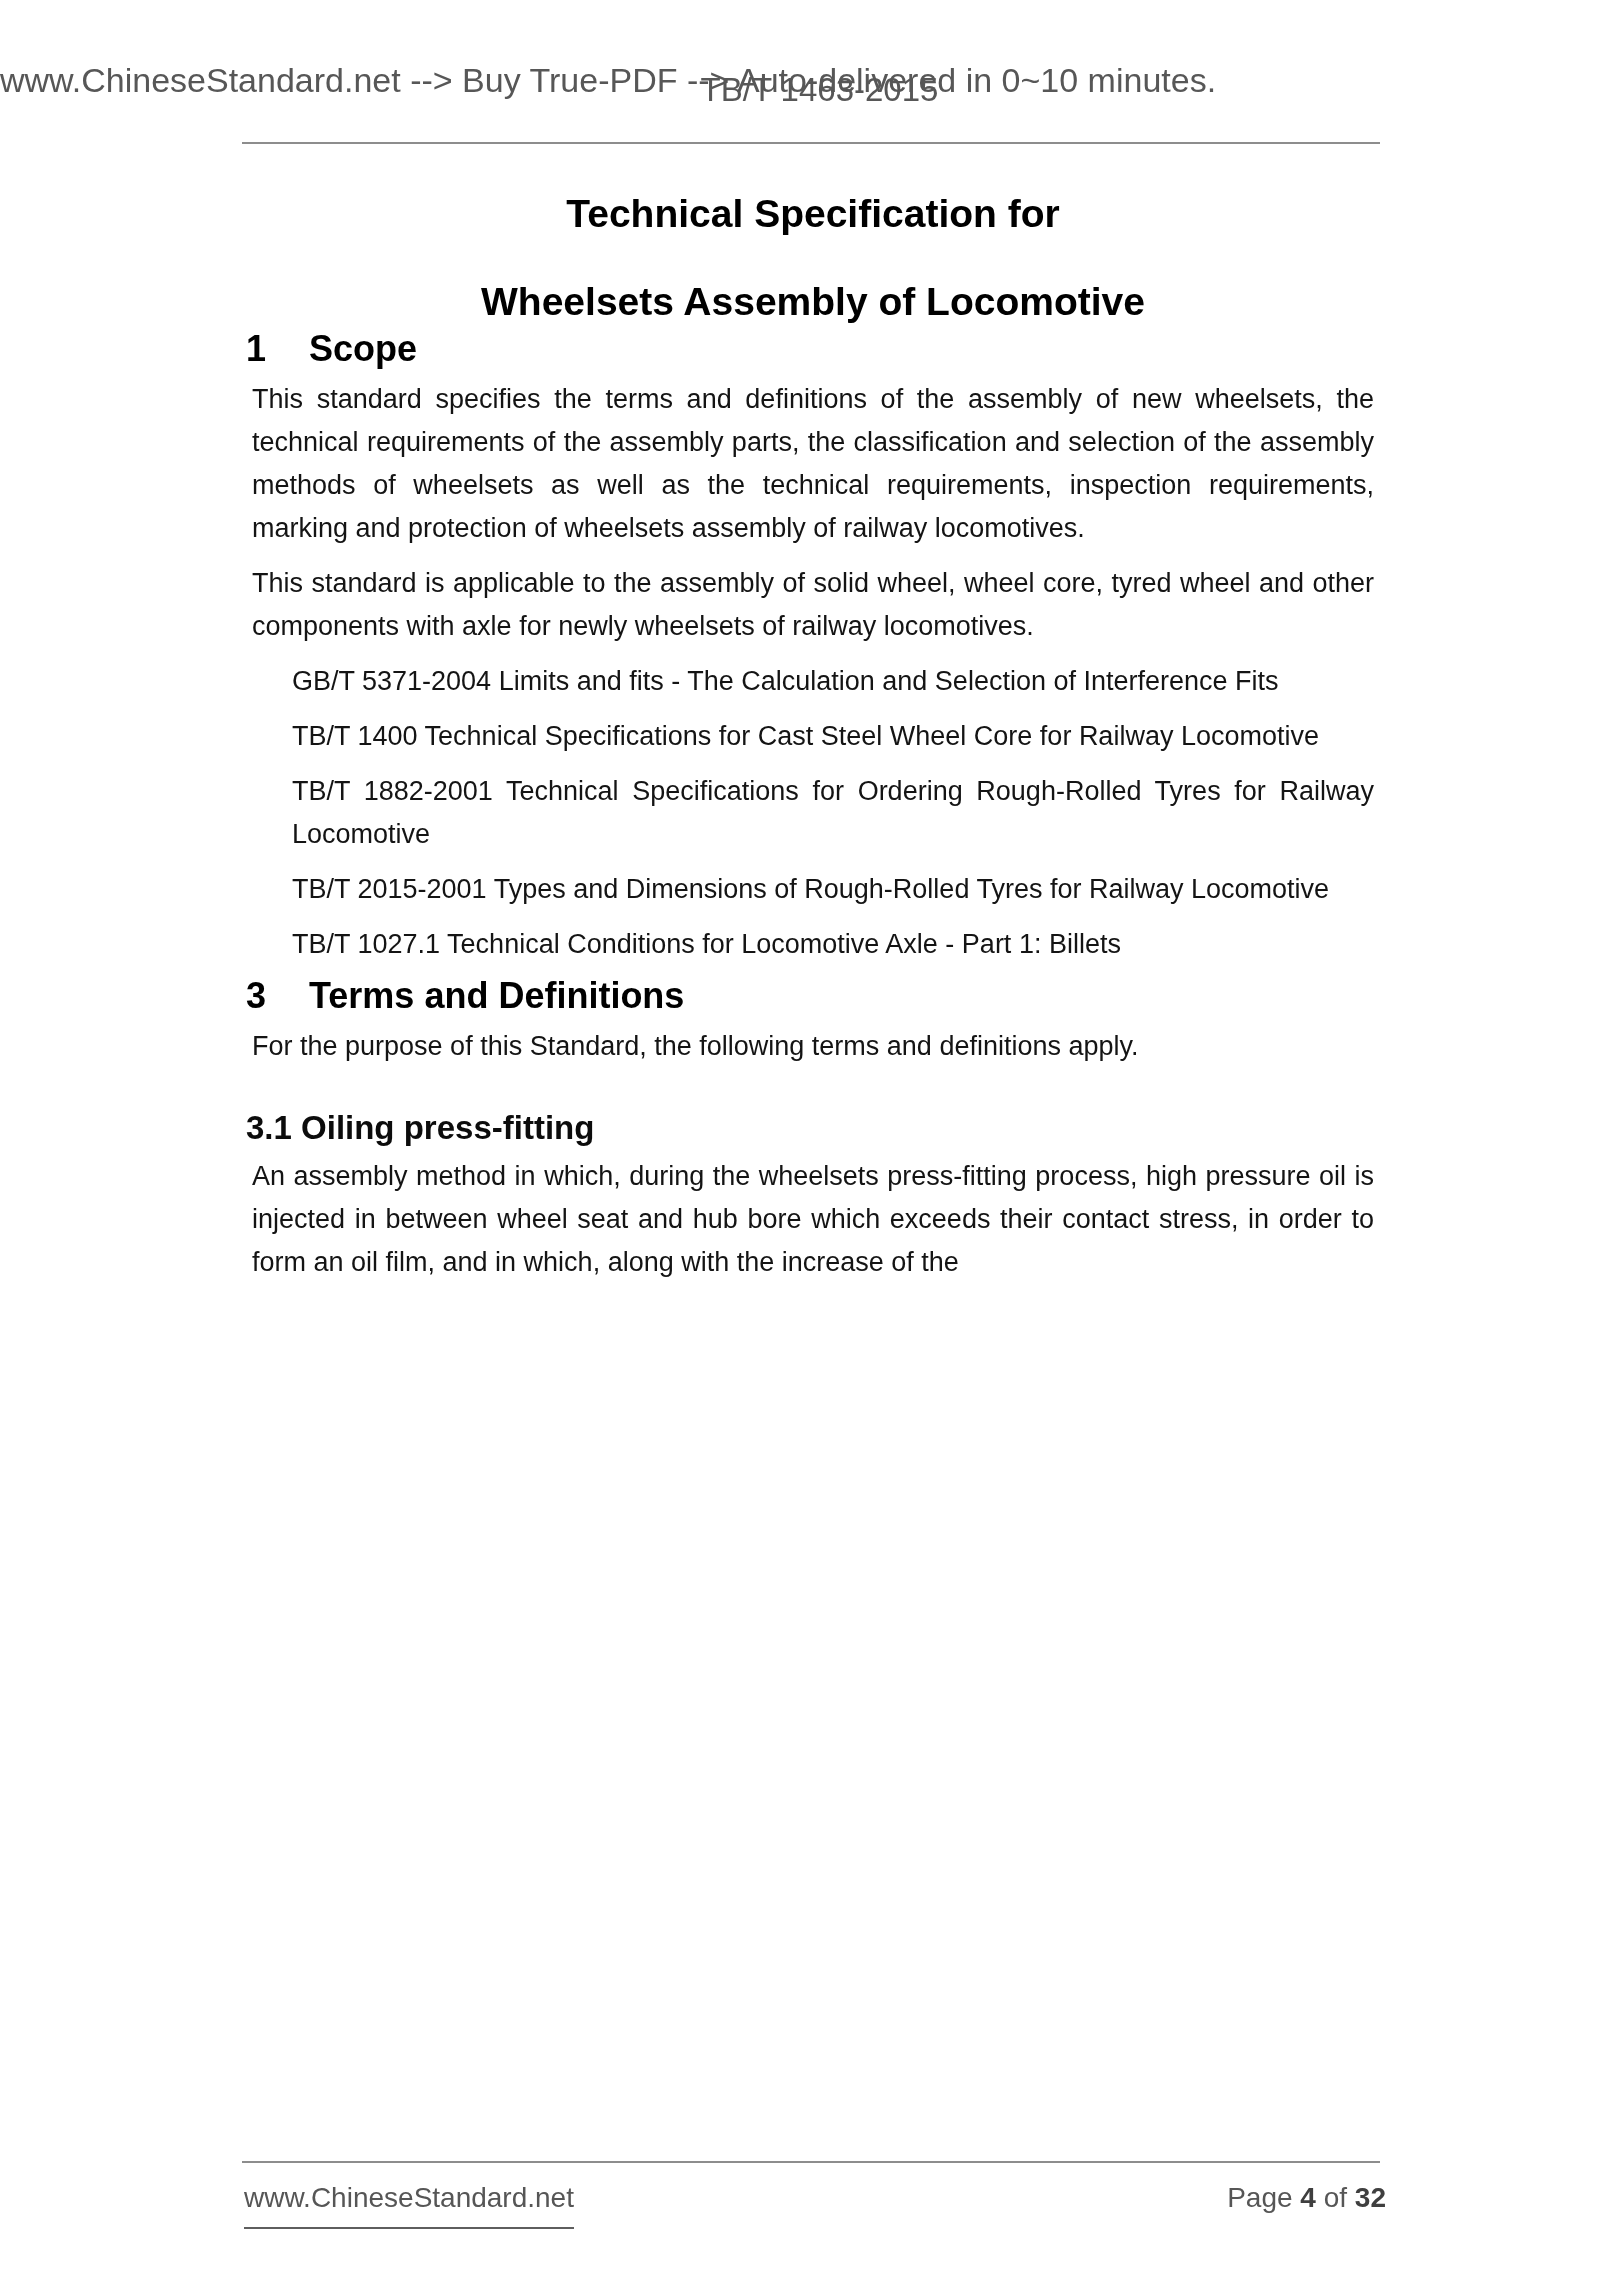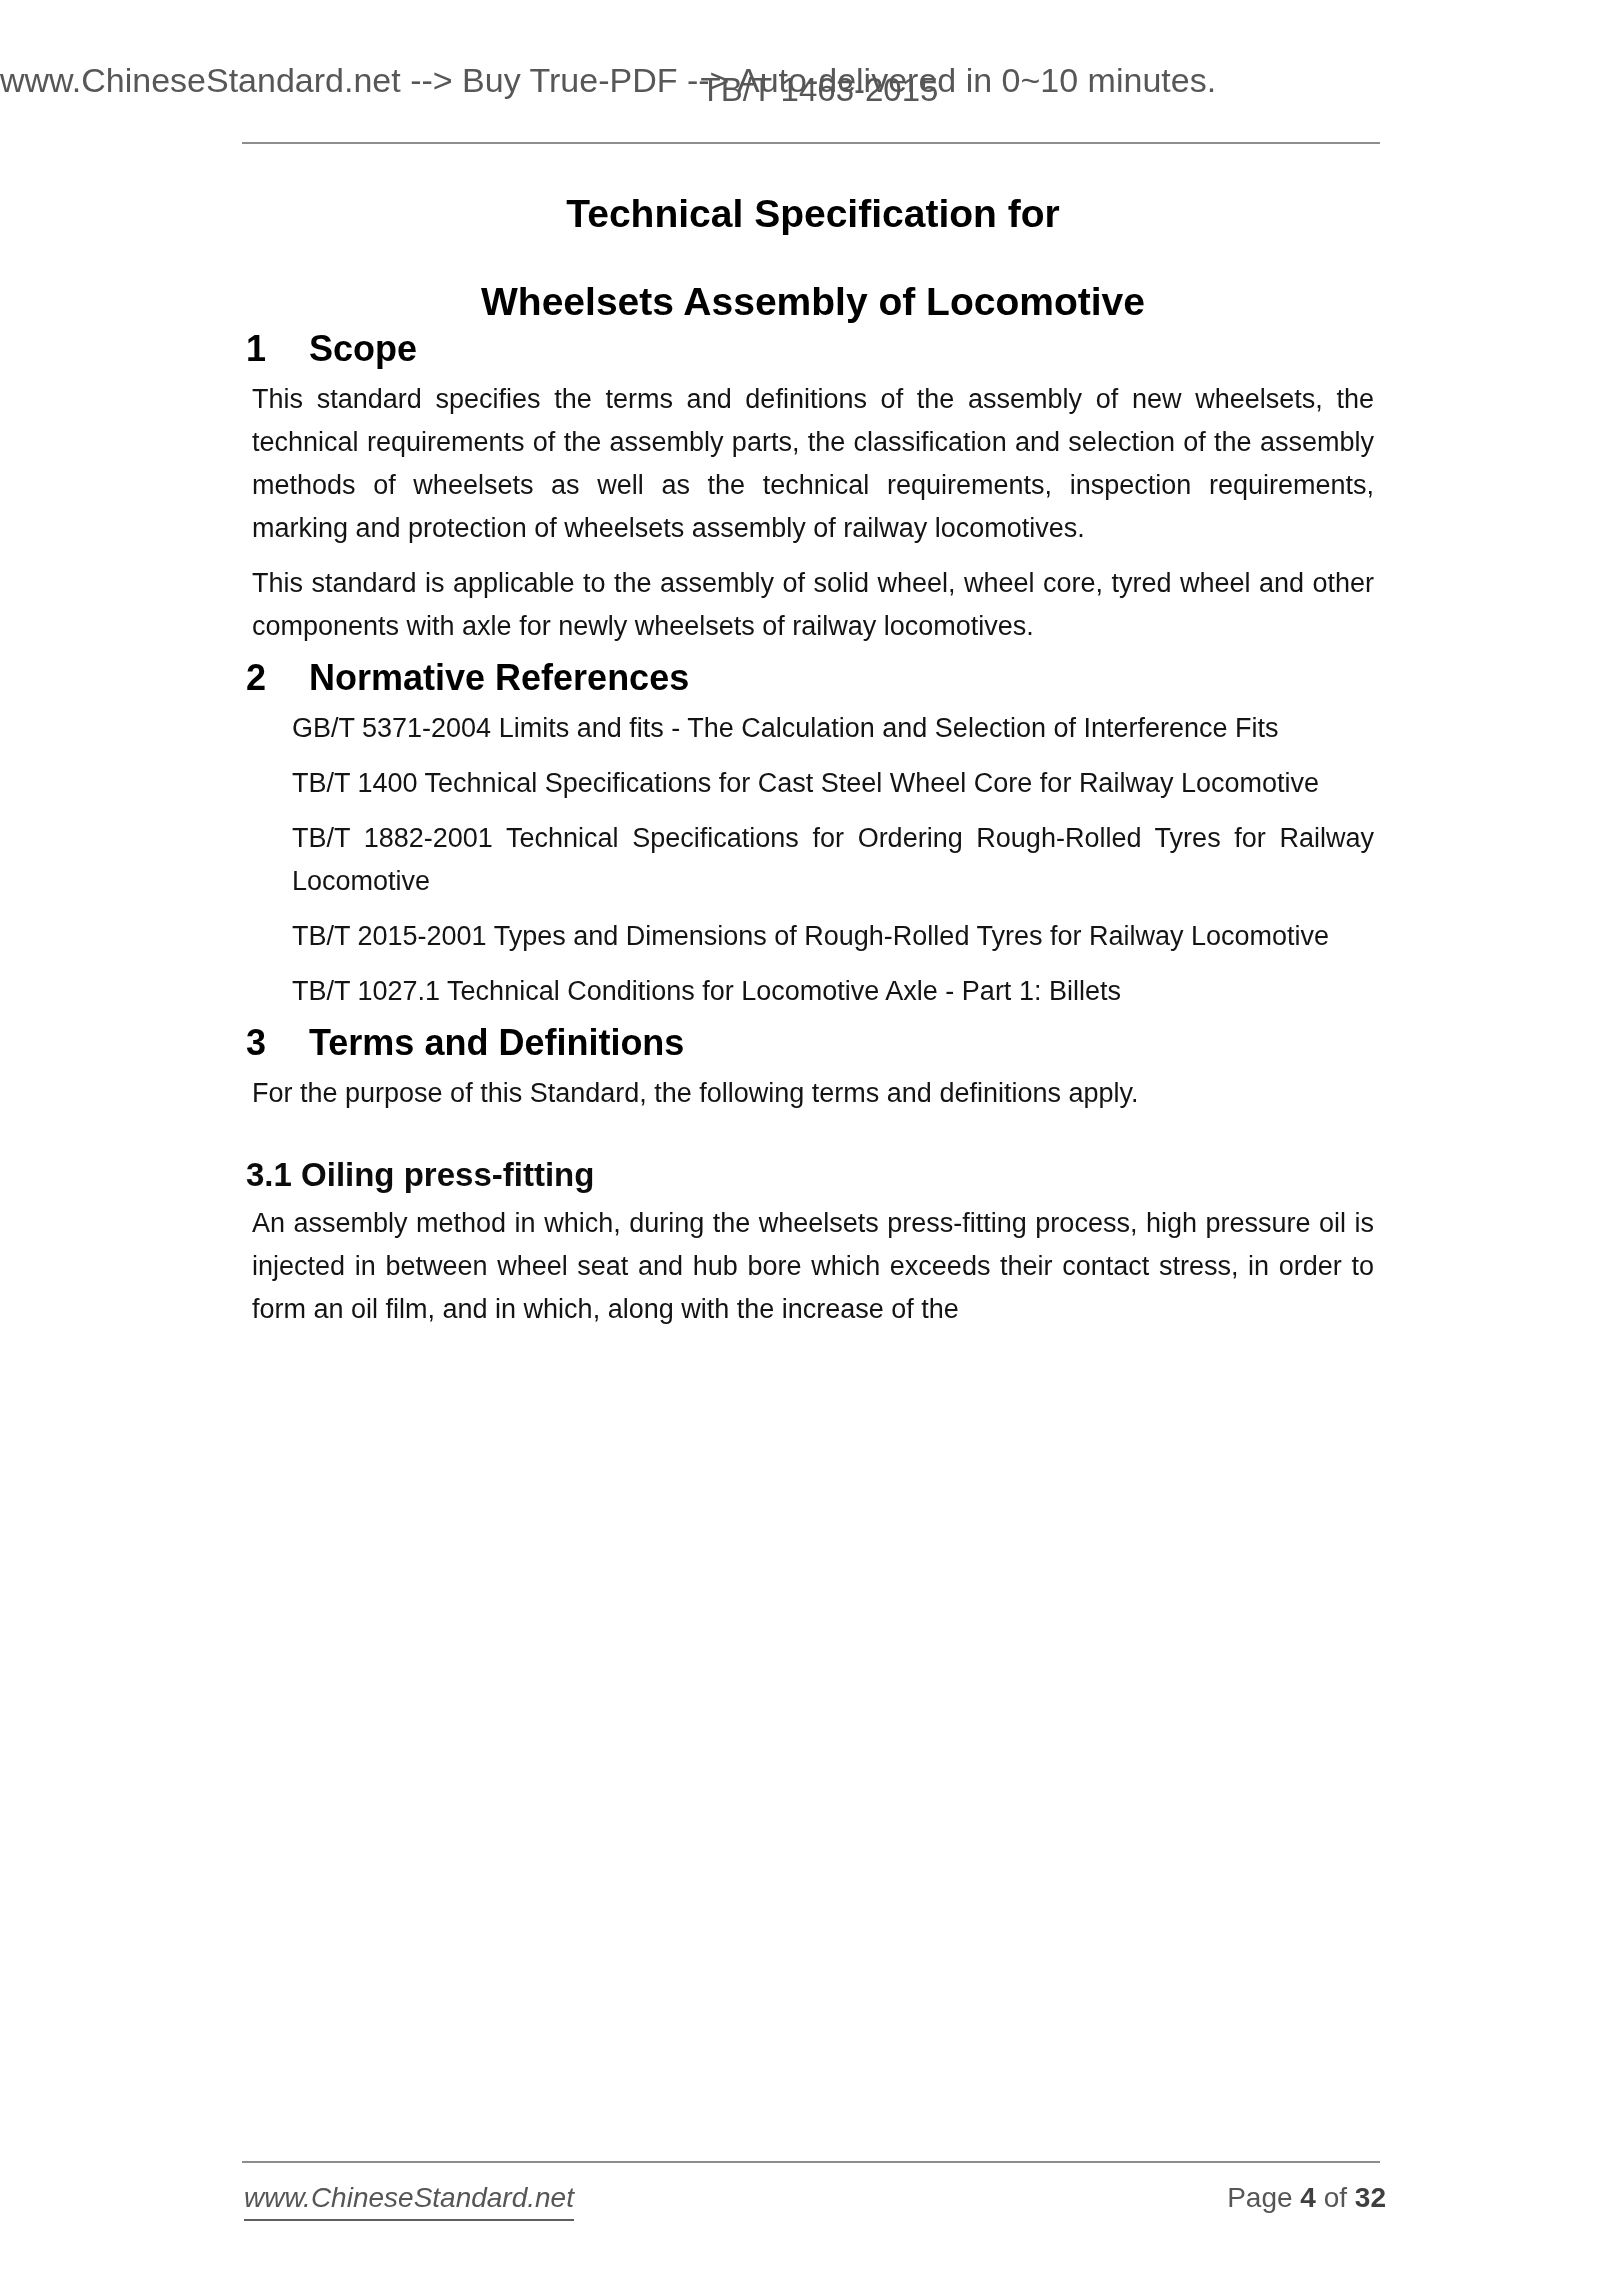--- a/index.html
+++ b/index.html
@@ -118,24 +118,23 @@
     border-top: 2.5px solid #8d8d8d;
   }
   .footer-site {
     position: absolute;
     top: 2181px;
     left: 244px;
     font-size: 28px;
     line-height: 33px;
     color: #565656;
     border-bottom: 2.5px solid #5e5e5e;
-    padding-bottom: 5px;
+    padding-bottom: 13px;
     text-decoration: none;
     cursor: pointer;
-    font-style: italic;
   }
   .footer-page {
     position: absolute;
     top: 2181px;
     right: 237px;
     font-size: 28px;
     line-height: 33px;
     color: #565656;
   }
   .footer-page .pg-num {
@@ -158,23 +157,20 @@
     <h1 class="doc-title title-line2">Wheelsets Assembly of Locomotive</h1>
 
     <h2 class="section sec-scope">
       <span class="sec-num">1</span><span>Scope</span>
     </h2>
 
     <p class="body-para p-scope1">This standard specifies the terms and definitions of the assembly of new wheelsets, the technical requirements of the assembly parts, the classification and selection of the assembly methods of wheelsets as well as the technical requirements, inspection requirements, marking and protection of wheelsets assembly of railway locomotives.</p>
 
     <p class="body-para p-scope2">This standard is applicable to the assembly of solid wheel, wheel core, tyred wheel and other components with axle for newly wheelsets of railway locomotives.</p>
 
-    <h2 class="section sec-normative">
-      <span class="sec-num">2</span><span>Normative References</span>
-    </h2>
 
 
     <p class="body-para ref ref-1">GB/T 5371-2004 Limits and fits - The Calculation and Selection of Interference Fits</p>
     <p class="body-para ref ref-2">TB/T 1400 Technical Specifications for Cast Steel Wheel Core for Railway Locomotive</p>
     <p class="body-para ref ref-3">TB/T 1882-2001 Technical Specifications for Ordering Rough-Rolled Tyres for Railway Locomotive</p>
     <p class="body-para ref ref-4">TB/T 2015-2001 Types and Dimensions of Rough-Rolled Tyres for Railway Locomotive</p>
     <p class="body-para ref ref-5">TB/T 1027.1 Technical Conditions for Locomotive Axle - Part 1: Billets</p>
 
     <h2 class="section sec-terms">
       <span class="sec-num">3</span><span>Terms and Definitions</span>

